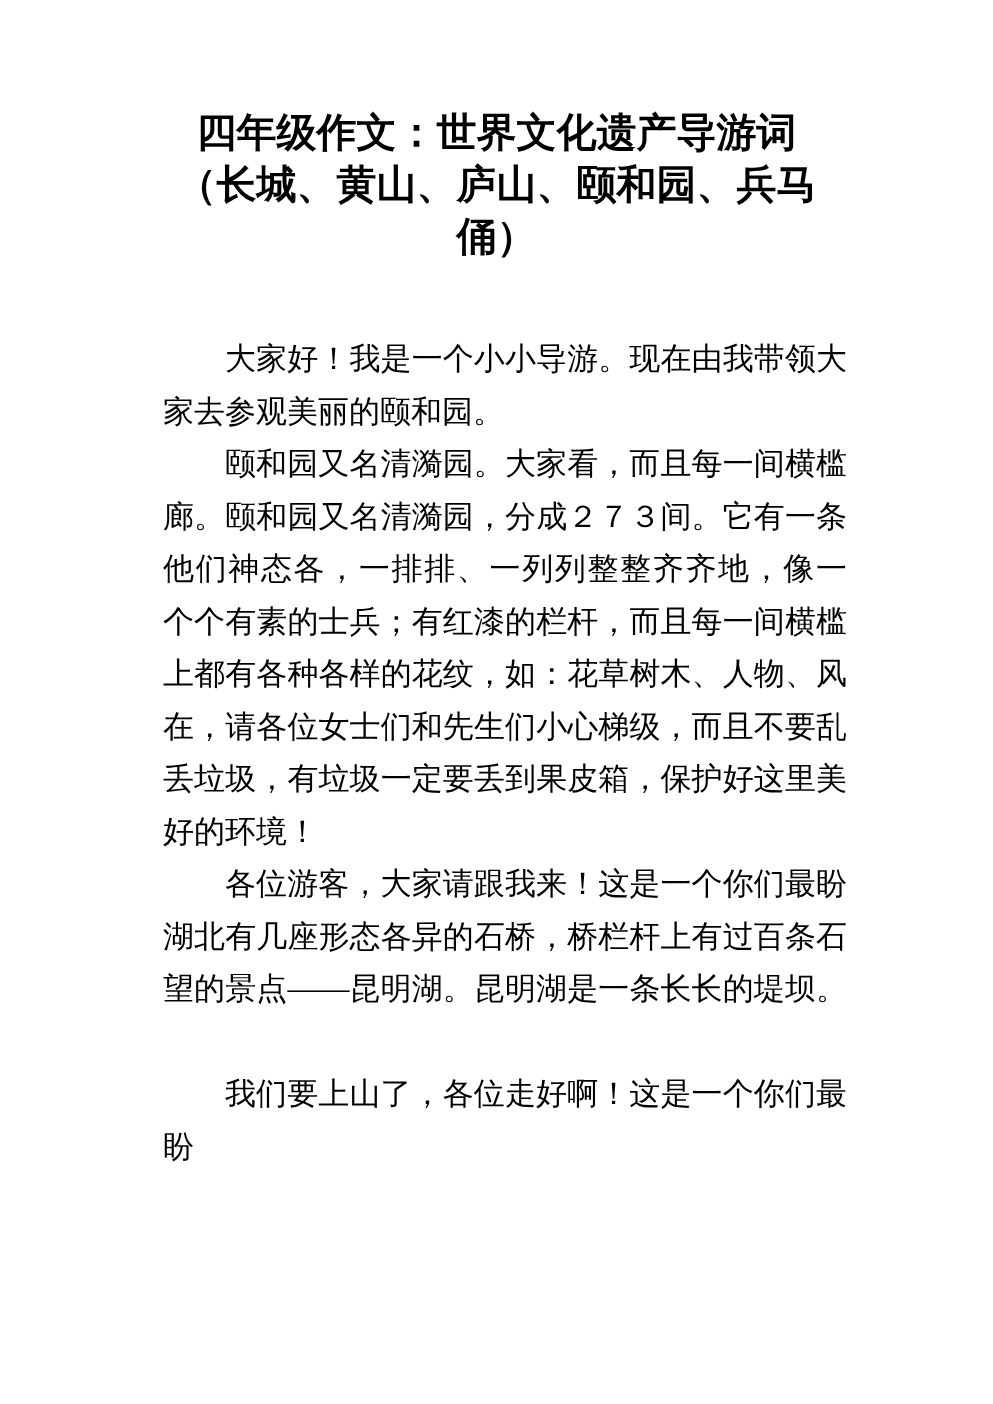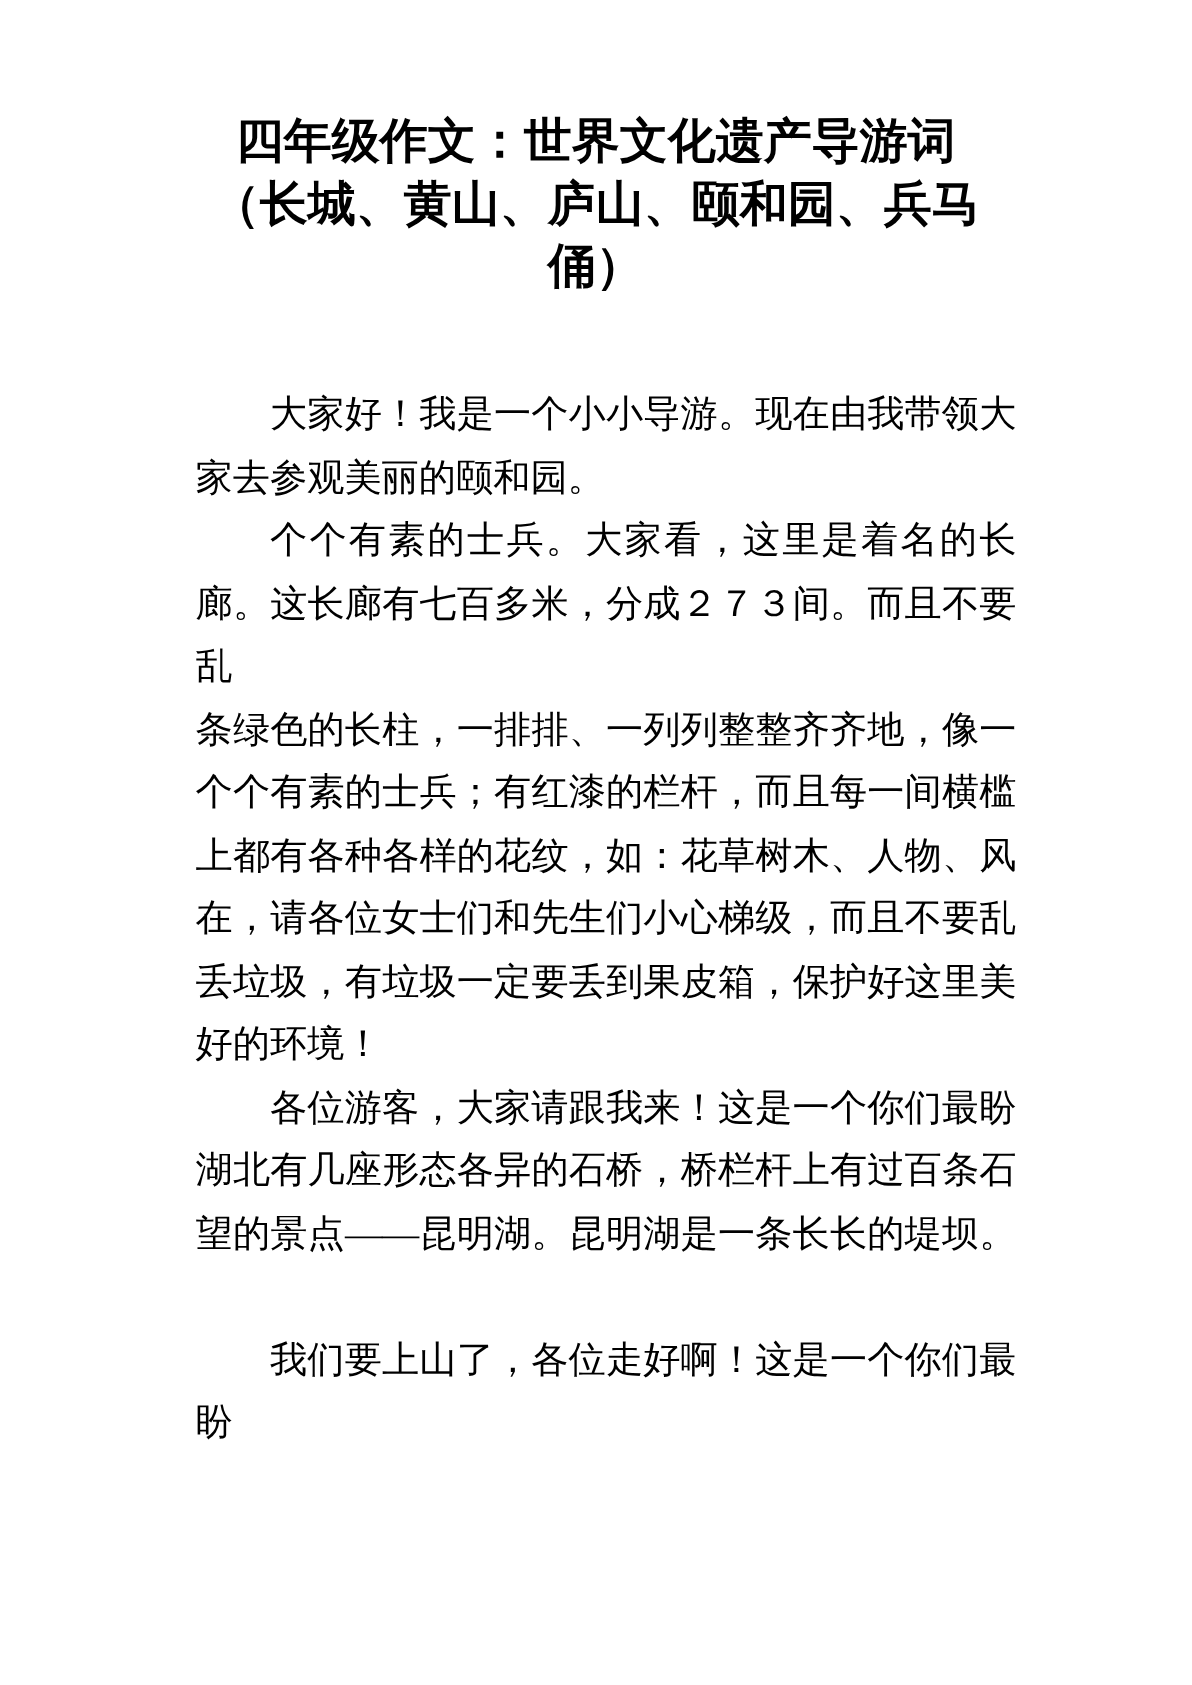--- a/index.html
+++ b/index.html
@@ -13,21 +13,21 @@
     overflow: hidden;
   }
   .doc-page {
     position: relative;
     width: 993px;
     height: 1404px;
     background: #ffffff;
     color: #000000;
   }
   .doc-title {
-    margin: 0;
+    margin: 14px;
     padding-top: 92px;
     text-align: center;
     font-family: "Liberation Sans", sans-serif;
     font-weight: bold;
     font-size: 40px;
     line-height: 52px;
     color: #000000;
   }
   .doc-body {
     width: 684px;
@@ -72,23 +72,23 @@
   </h1>
 
   <div class="doc-body">
 
     <div class="para">
       <div class="line indent">大家好！我是一个小小导游。现在由我带领大</div>
       <div class="line last">家去参观美丽的颐和园。</div>
     </div>
 
     <div class="para">
-      <div class="line indent">个个有素的士兵。大家看，这里是着名的长</div>
-      <div class="line">廊。这长廊有七百多米，分成２７３间。而且不要乱</div>
-      <div class="line">条绿色的长柱，一排排、一列列整整齐齐地，像一</div>
+      <div class="line indent">颐和园又名清漪园。大家看，而且每一间横槛</div>
+      <div class="line">廊。颐和园又名清漪园，分成２７３间。它有一条</div>
+      <div class="line">他们神态各，一排排、一列列整整齐齐地，像一</div>
       <div class="line">个个有素的士兵；有红漆的栏杆，而且每一间横槛</div>
       <div class="line">上都有各种各样的花纹，如：花草树木、人物、风</div>
       <div class="line">在，请各位女士们和先生们小心梯级，而且不要乱</div>
       <div class="line">丢垃圾，有垃圾一定要丢到果皮箱，保护好这里美</div>
       <div class="line last">好的环境！</div>
     </div>
 
     <div class="para">
       <div class="line indent">各位游客，大家请跟我来！这是一个你们最盼</div>
       <div class="line">湖北有几座形态各异的石桥，桥栏杆上有过百条石</div>

